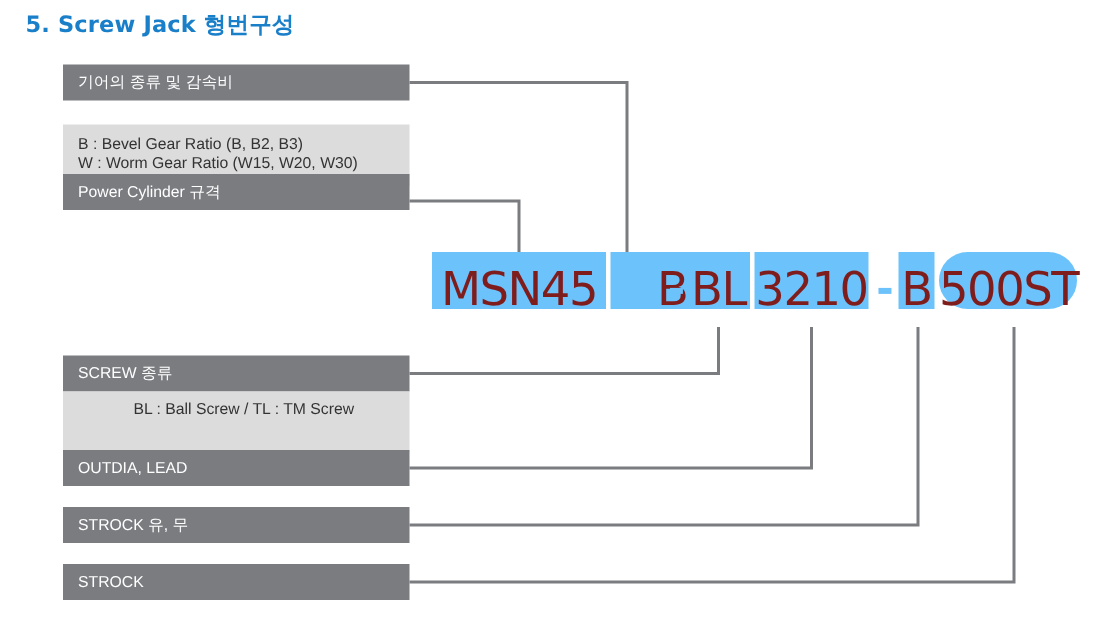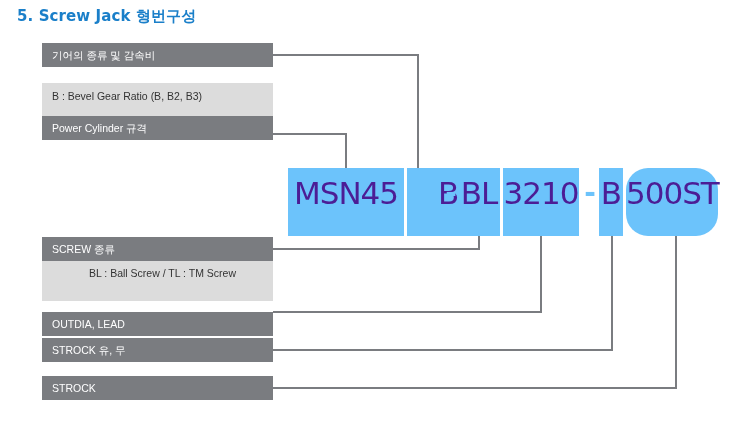--- a/index.html
+++ b/index.html
@@ -7,21 +7,21 @@
          font-family: "DejaVu Sans", sans-serif; }
   .title { position: absolute; left: 17px; top: 7px; font-size: 15px; font-weight: bold;
            color: #1a7fc9; letter-spacing: 0.1px; }
   .lbl { position: absolute; left: 42px; width: 231px; background: #7a7c80; color: #fff;
          font-size: 10.5px; line-height: 24px; height: 24px; padding-left: 10px; box-sizing: border-box;
          font-family: "Liberation Sans", sans-serif; }
   .desc { position: absolute; left: 42px; width: 231px; background: #dcdcdc; color: #333;
           font-size: 10.5px; padding-left: 10px; box-sizing: border-box;
           font-family: "Liberation Sans", sans-serif; }
   .desc div { line-height: 13px; }
-  .code { position: absolute; top: 168px; height: 68px; background: #6cc3fb; color: #4c1d95;
+  .code { position: absolute; top: 168px; height: 38px; background: #6cc3fb; color: #7f1d1d;
           font-family: "DejaVu Sans", sans-serif; font-size: 31px; line-height: 50px;
           text-align: center; letter-spacing: -1px; }
   .dash { position: absolute; top: 168px; height: 50px; line-height: 50px; color: #6cc3fb;
           font-size: 28px; font-weight: bold; text-align: center; width: 16px; }
   svg.lines { position: absolute; left: 0; top: 0; }
 </style>
 </head>
 <body>
 
 <div class="title">5. Screw Jack 형번구성</div>
@@ -33,30 +33,31 @@
     <polyline points="273,249 479,249 479,218"></polyline>
     <polyline points="273,312 541,312 541,218"></polyline>
     <polyline points="273,350 612,350 612,218"></polyline>
     <polyline points="273,388 676,388 676,218"></polyline>
   </g>
 </svg>
 
 <div class="lbl" style="top:43px;">기어의 종류 및 감속비</div>
 <div class="desc" style="top:67px;height:41px;padding-top:7px;margin-top:16px;">
   <div>B : Bevel Gear Ratio (B, B2, B3)</div>
+  <div>W : Worm Gear Ratio (W15, W20, W30)</div>
 </div>
 
 <div class="lbl" style="top:116px;">Power Cylinder 규격</div>
 
 <div class="lbl" style="top:237px;">SCREW 종류</div>
 <div class="desc" style="top:261px;height:40px;line-height:25px;text-align:center;">
   <div style="line-height:25px;">BL : Ball Screw / TL : TM Screw</div>
 </div>
 
-<div class="lbl" style="top:312px;">OUTDIA,  LEAD</div>
+<div class="lbl" style="top:300px;">OUTDIA,  LEAD</div>
 <div class="lbl" style="top:338px;">STROCK 유, 무</div>
 <div class="lbl" style="top:376px;">STROCK</div>
 
 <div class="code" style="left:288px;width:116px;">MSN45</div>
 <div class="code" style="left:407px;width:32px;padding-left:31px;">B2</div>
 <div class="dash" style="left:443px;">-</div>
 <div class="code" style="left:458px;width:42px;">BL</div>
 <div class="code" style="left:503px;width:76px;">3210</div>
 <div class="dash" style="left:582px;">-</div>
 <div class="code" style="left:599px;width:24px;">B</div>

